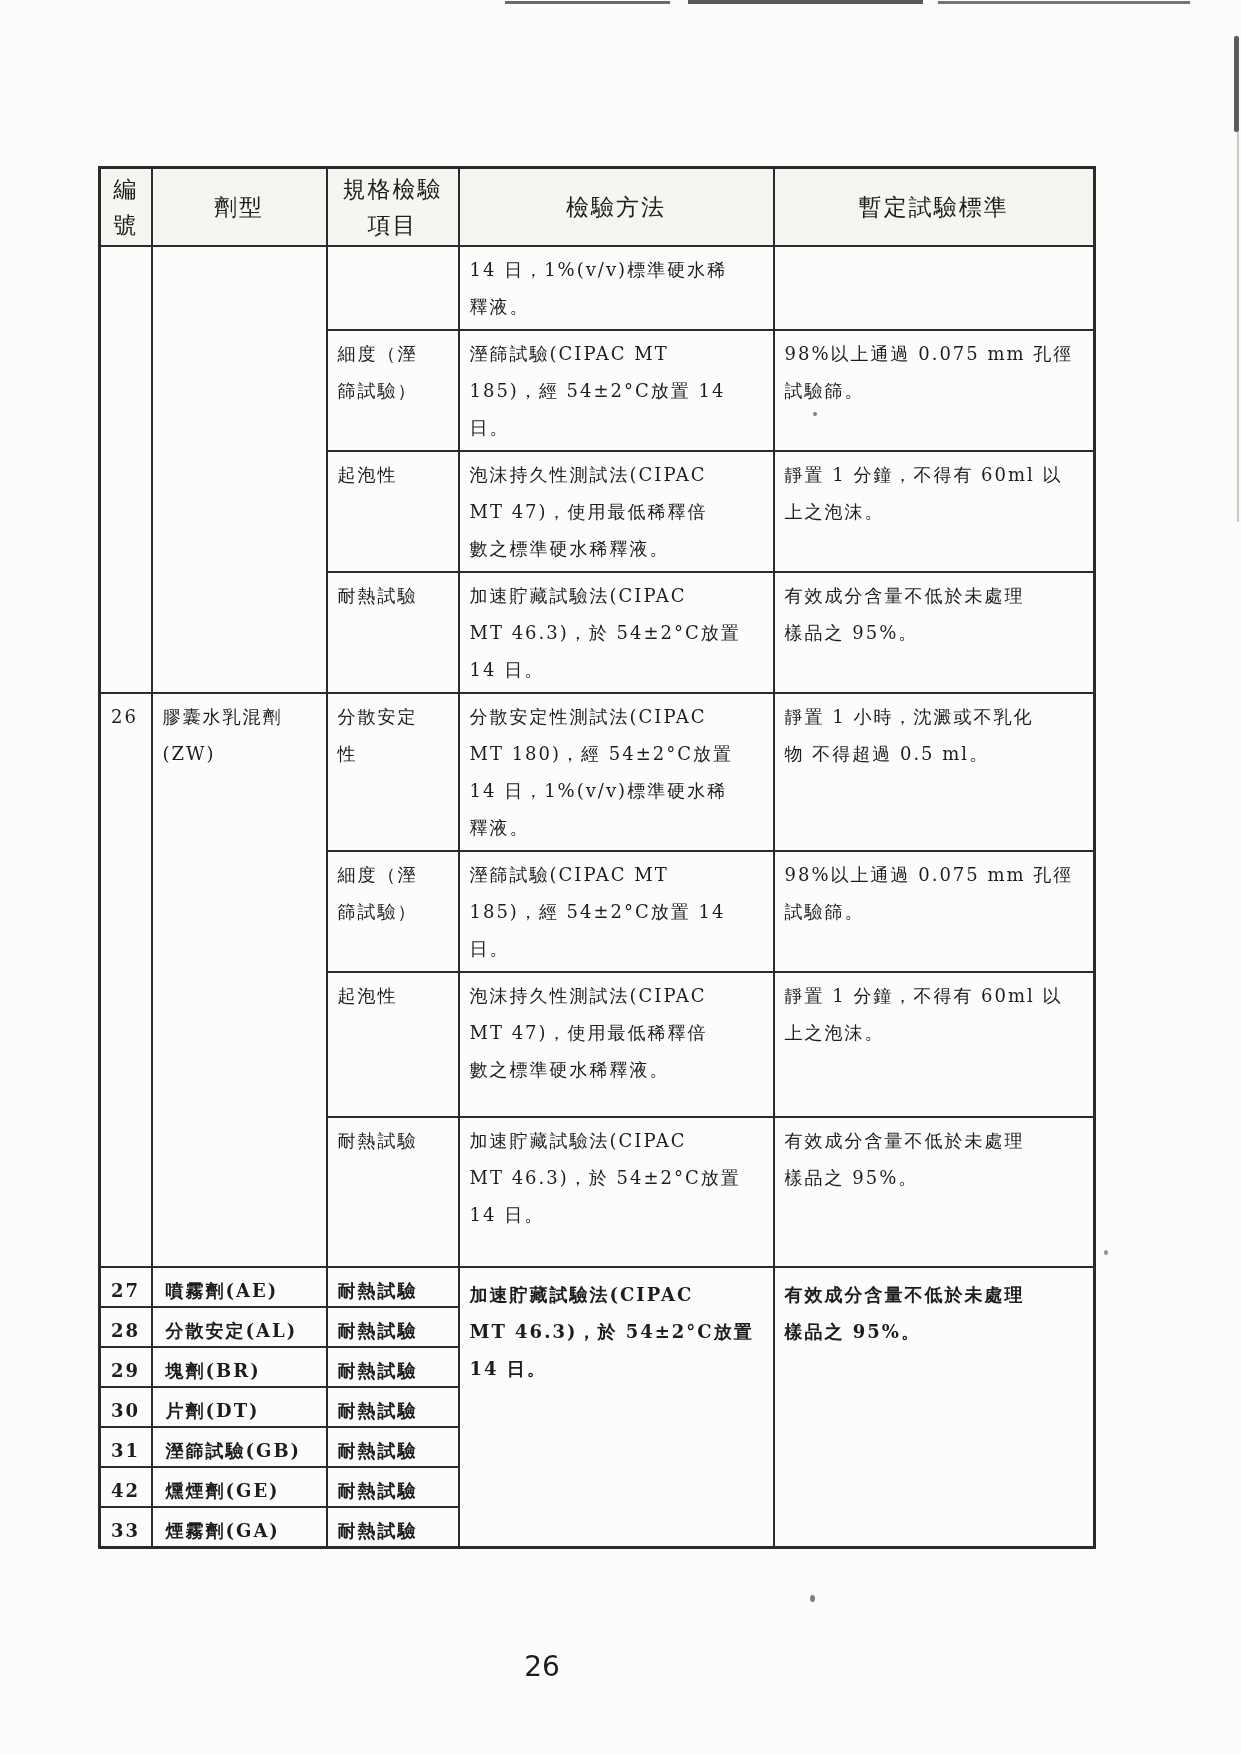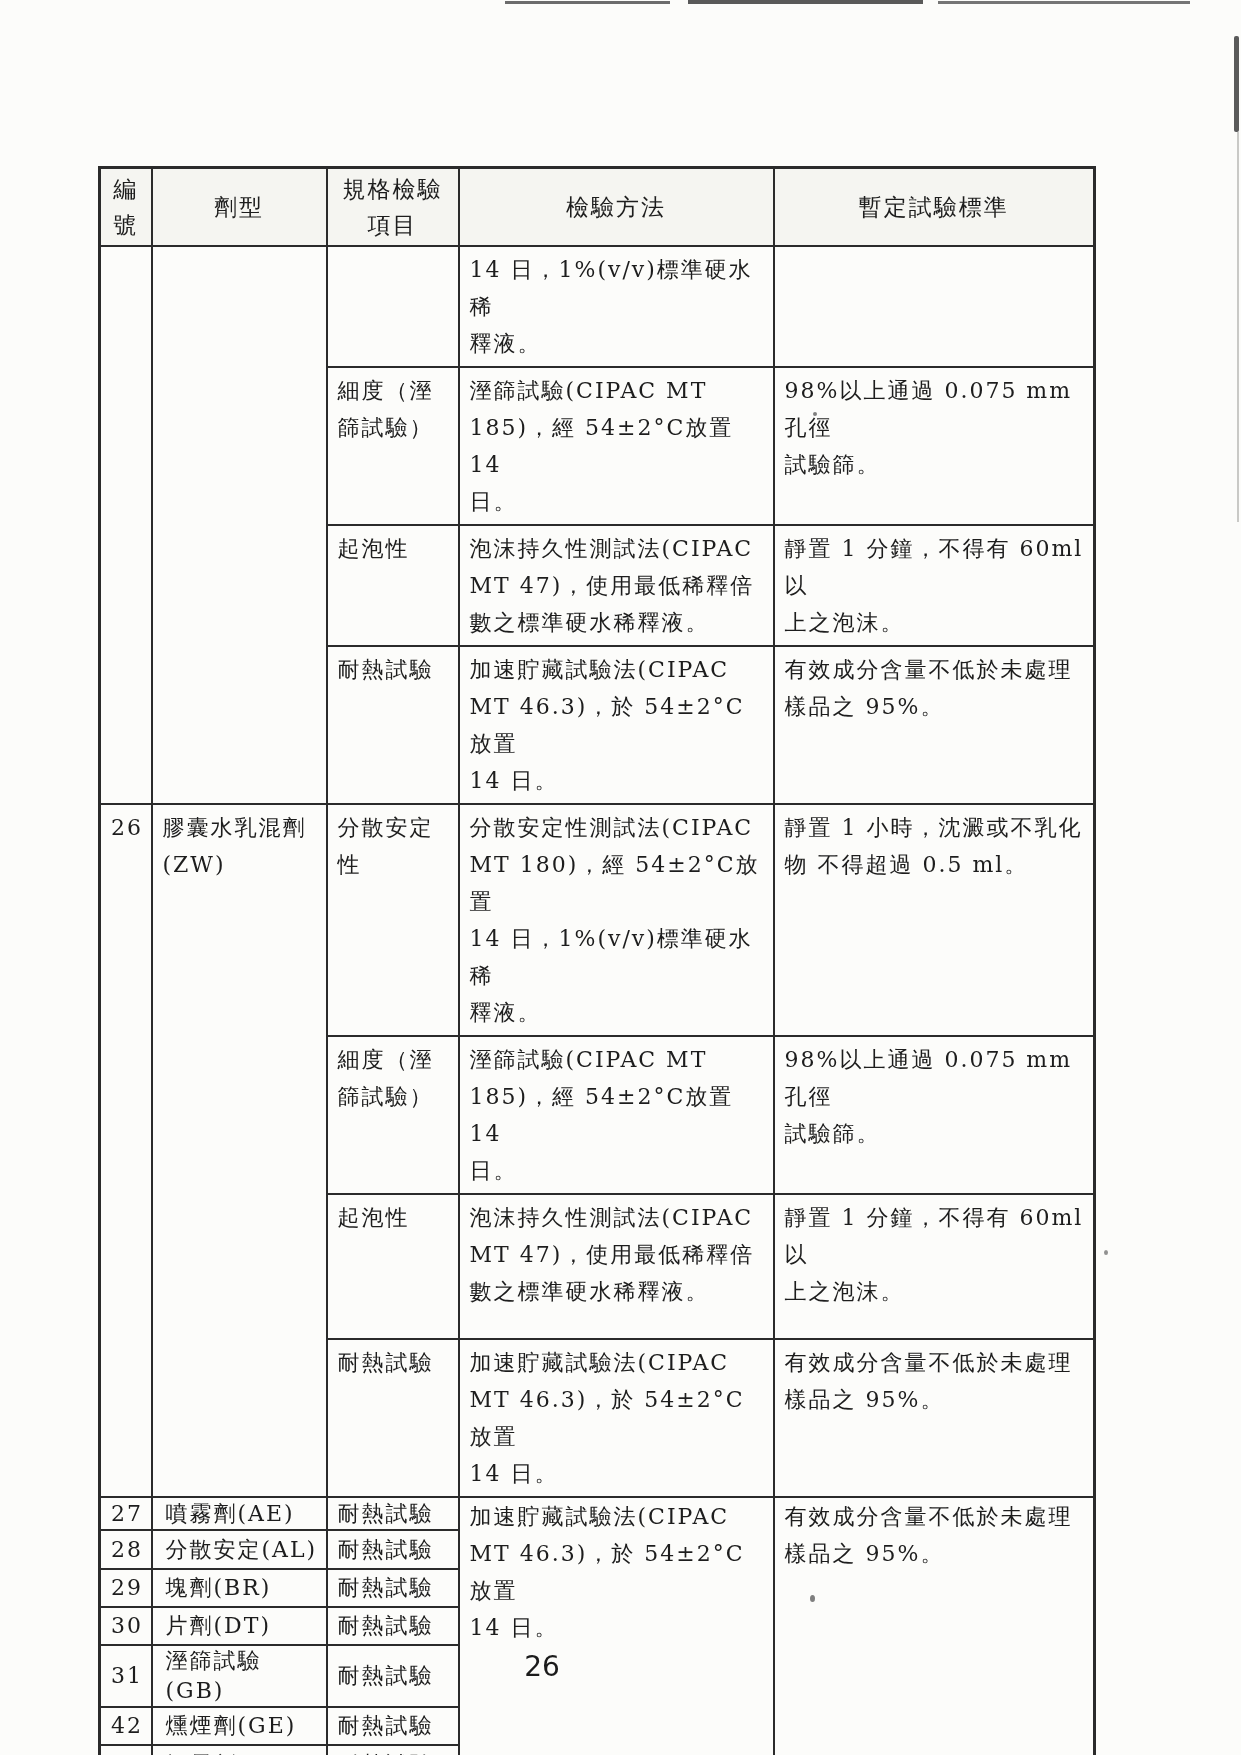--- a/index.html
+++ b/index.html
@@ -14,42 +14,42 @@
   table.spec{
     position:absolute;left:98px;top:166px;
     width:995px;
     border-collapse:collapse;
     table-layout:fixed;
     border:3px solid #2b2b2b;
   }
   table.spec td, table.spec th{
     border:2px solid #2b2b2b;
     vertical-align:top;
-    font-size:22px;
+    font-size:18px;
     line-height:37px;
     letter-spacing:2px;
     font-weight:normal;
     padding:4px 6px 4px 10px;
     overflow:hidden;
     white-space:pre-line;
   }
   table.spec thead th{
     text-align:center;
     vertical-align:middle;
     font-size:23px;
     line-height:36px;
     background:#f5f5f1;
     padding:2px;
   }
   td.c1{padding-left:8px;}
   td.c2{padding-left:11px;}
   td.c3{padding-left:6px;padding-right:2px;}
   td.c4{padding-left:13px;}
   td.c5{padding-left:15px;padding-right:4px;margin-top:16px;}
-  tr.listrow td{vertical-align:middle;padding-top:0;padding-bottom:0;line-height:30px;}
+  tr.listrow td{vertical-align:middle;padding-top:8px;padding-bottom:0;line-height:30px;font-weight:bold;}
   tr.listrow td.c2{padding-left:13px;border-radius:8px;}
   .page-number{
     position:absolute;left:512px;top:1650px;width:60px;
     font-family:"DejaVu Sans","Liberation Sans",sans-serif;
     font-size:28px;color:#1b1b1b;text-align:center;
     letter-spacing:0;
   }
   
   .artifact{position:absolute;background:#3c3c3c;}
   .edge-dash-1{left:505px;top:1px;width:165px;height:3px;opacity:.75;}

